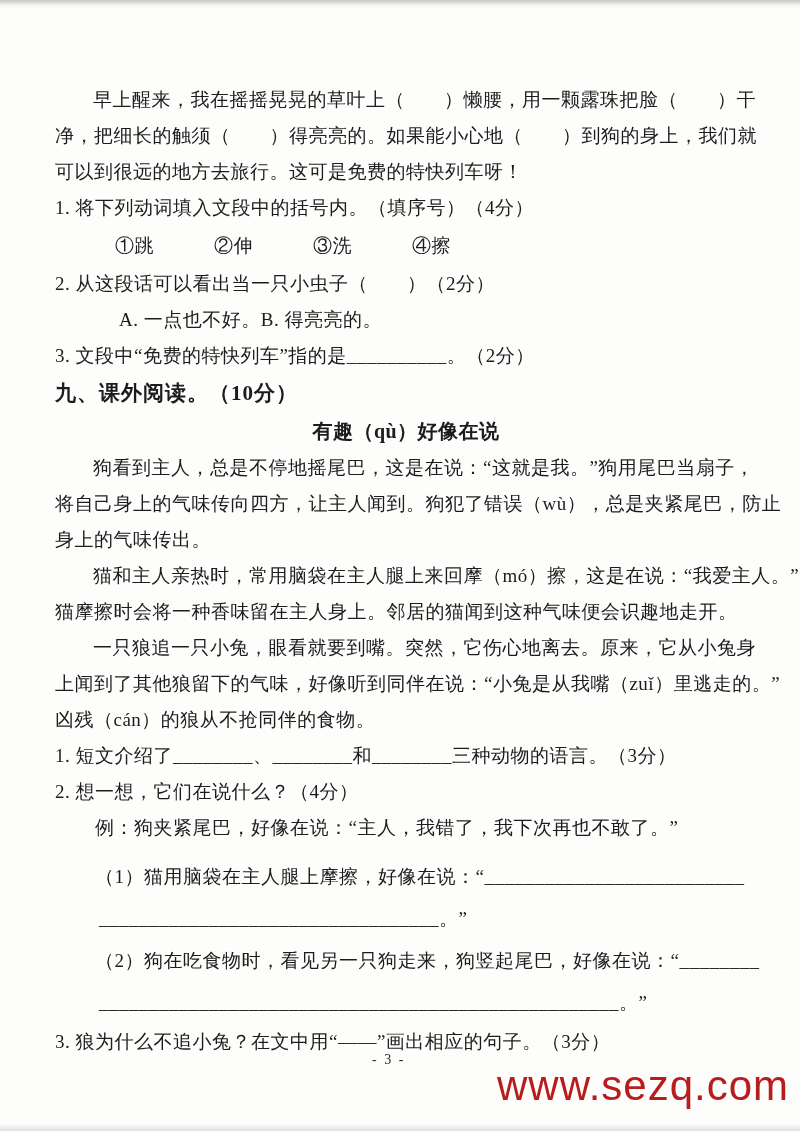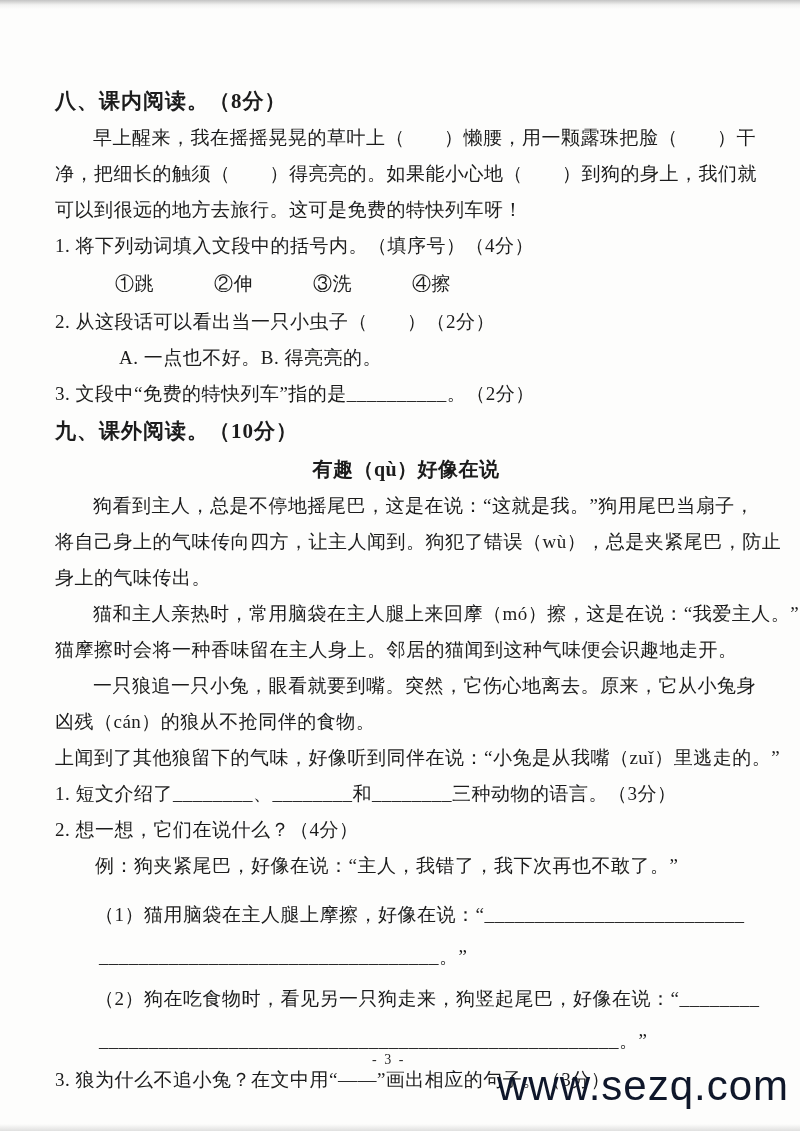--- a/index.html
+++ b/index.html
@@ -67,34 +67,33 @@
     left:372px;top:1052px;
     font-size:14px;
     letter-spacing:2px;
     color:#2a2a2a;
   }
   .watermark{
     position:absolute;
     left:497px;top:1062px;
     font-family:"Liberation Sans","DejaVu Sans",sans-serif;
     font-size:42px;
-    color:#0f172a;
+    color:#b91c1c;
     letter-spacing:1px;
     white-space:nowrap;
   }
 </style>
 </head>
 <body>
 
 <div class="page">
   <div class="scan-shadow-top"></div>
 
   <div class="content">
 
-    <div class="line heading">八、课内阅读。（8分）</div>
     <div class="line indent">早上醒来，我在摇摇晃晃的草叶上（　　）懒腰，用一颗露珠把脸（　　）干</div>
     <div class="line">净，把细长的触须（　　）得亮亮的。如果能小心地（　　）到狗的身上，我们就</div>
     <div class="line">可以到很远的地方去旅行。这可是免费的特快列车呀！</div>
 
     <div class="line q">1. 将下列动词填入文段中的括号内。（填序号）（4分）</div>
     <div class="opts-row">
       <span>①跳</span>
       <span>②伸</span>
       <span>③洗</span>
       <span>④擦</span>
@@ -112,22 +111,22 @@
     <div class="line passage-title">有趣（qù）好像在说</div>
 
     <div class="line indent">狗看到主人，总是不停地摇尾巴，这是在说：“这就是我。”狗用尾巴当扇子，</div>
     <div class="line">将自己身上的气味传向四方，让主人闻到。狗犯了错误（wù），总是夹紧尾巴，防止</div>
     <div class="line">身上的气味传出。</div>
 
     <div class="line indent">猫和主人亲热时，常用脑袋在主人腿上来回摩（mó）擦，这是在说：“我爱主人。”</div>
     <div class="line">猫摩擦时会将一种香味留在主人身上。邻居的猫闻到这种气味便会识趣地走开。</div>
 
     <div class="line indent">一只狼追一只小兔，眼看就要到嘴。突然，它伤心地离去。原来，它从小兔身</div>
+    <div class="line">上闻到了其他狼留下的气味，好像听到同伴在说：“小兔是从我嘴（zuǐ）里逃走的。”</div>
     <div class="line">凶残（cán）的狼从不抢同伴的食物。</div>
-    <div class="line">上闻到了其他狼留下的气味，好像听到同伴在说：“小兔是从我嘴（zuǐ）里逃走的。”</div>
 
     <div class="line q">1. 短文介绍了________、________和________三种动物的语言。（3分）</div>
     <div class="line q">2. 想一想，它们在说什么？（4分）</div>
     <div class="line sub">例：狗夹紧尾巴，好像在说：“主人，我错了，我下次再也不敢了。”</div>
 
     <div class="line sub tall gap-top">（1）猫用脑袋在主人腿上摩擦，好像在说：“__________________________</div>
     <div class="line cont tall">__________________________________。”</div>
 
     <div class="line sub tall">（2）狗在吃食物时，看见另一只狗走来，狗竖起尾巴，好像在说：“________</div>
     <div class="line cont tall">____________________________________________________。”</div>

